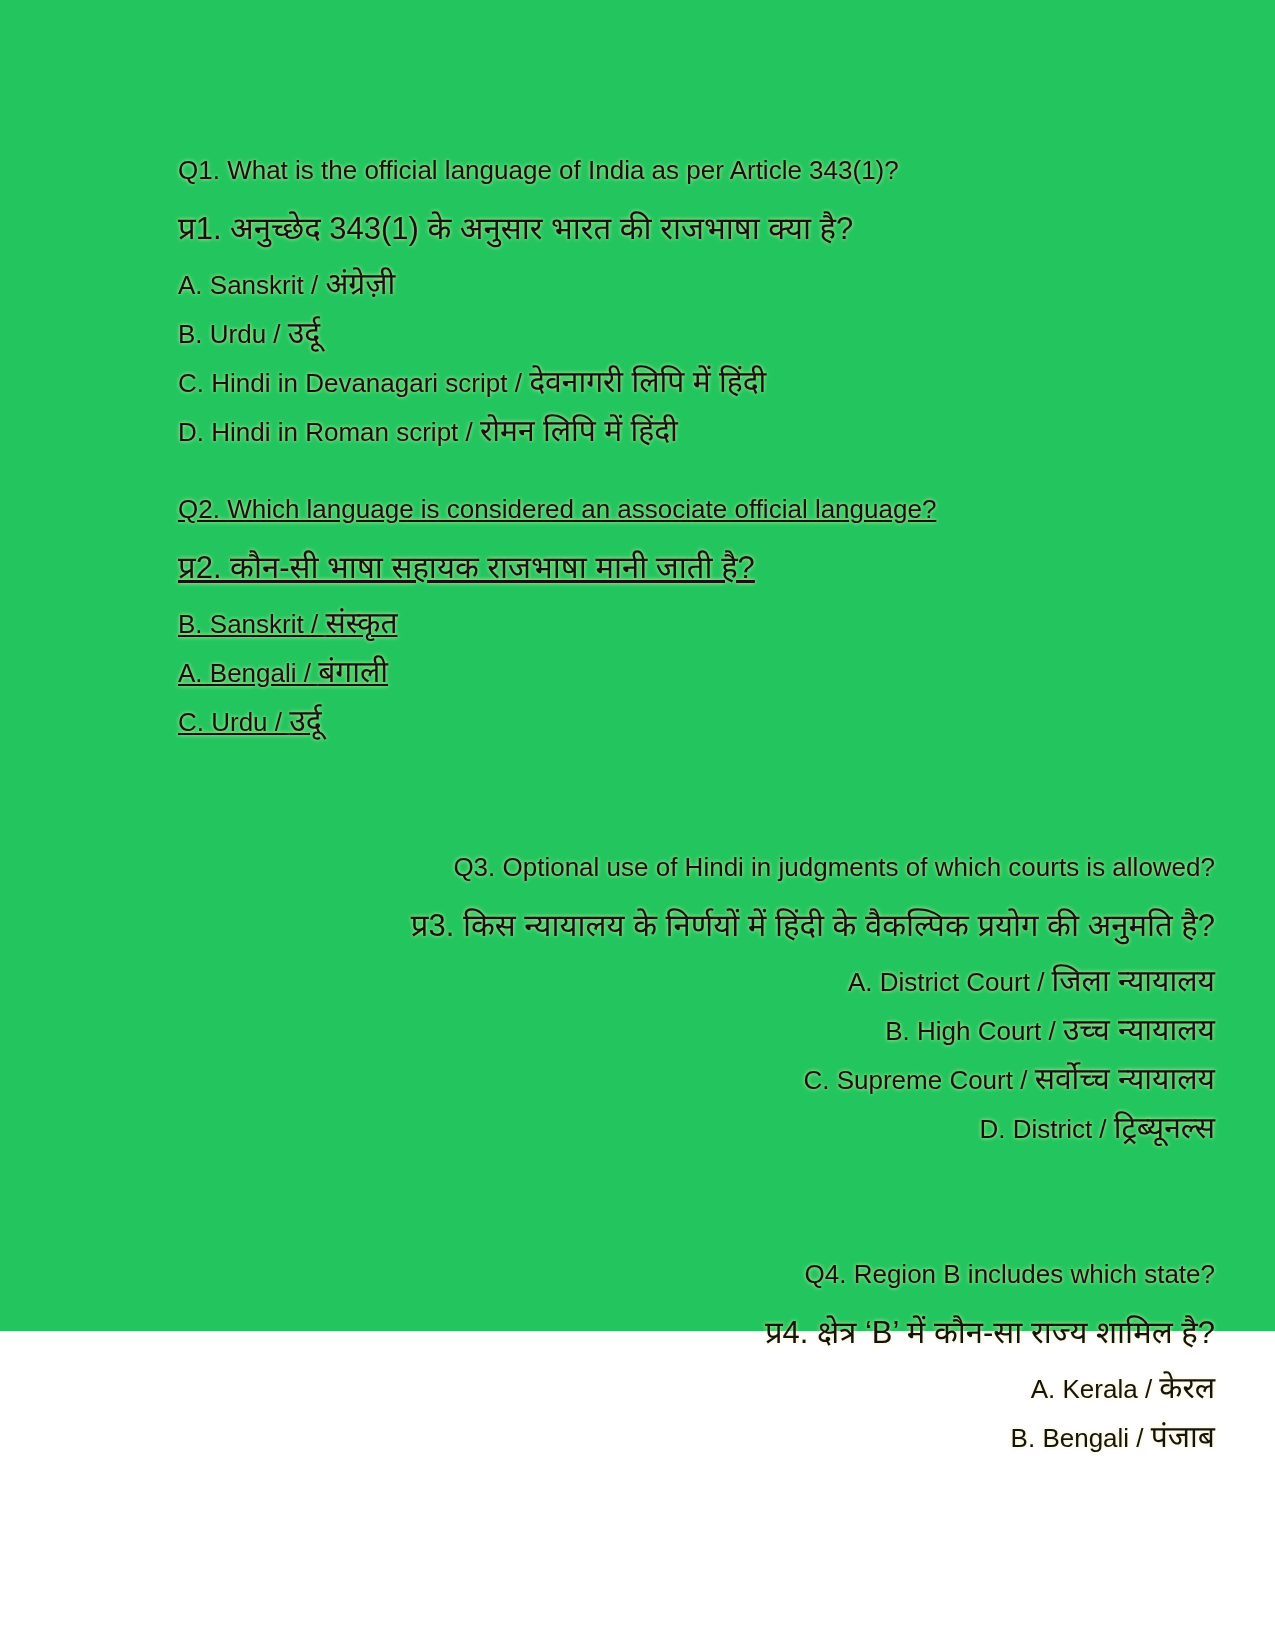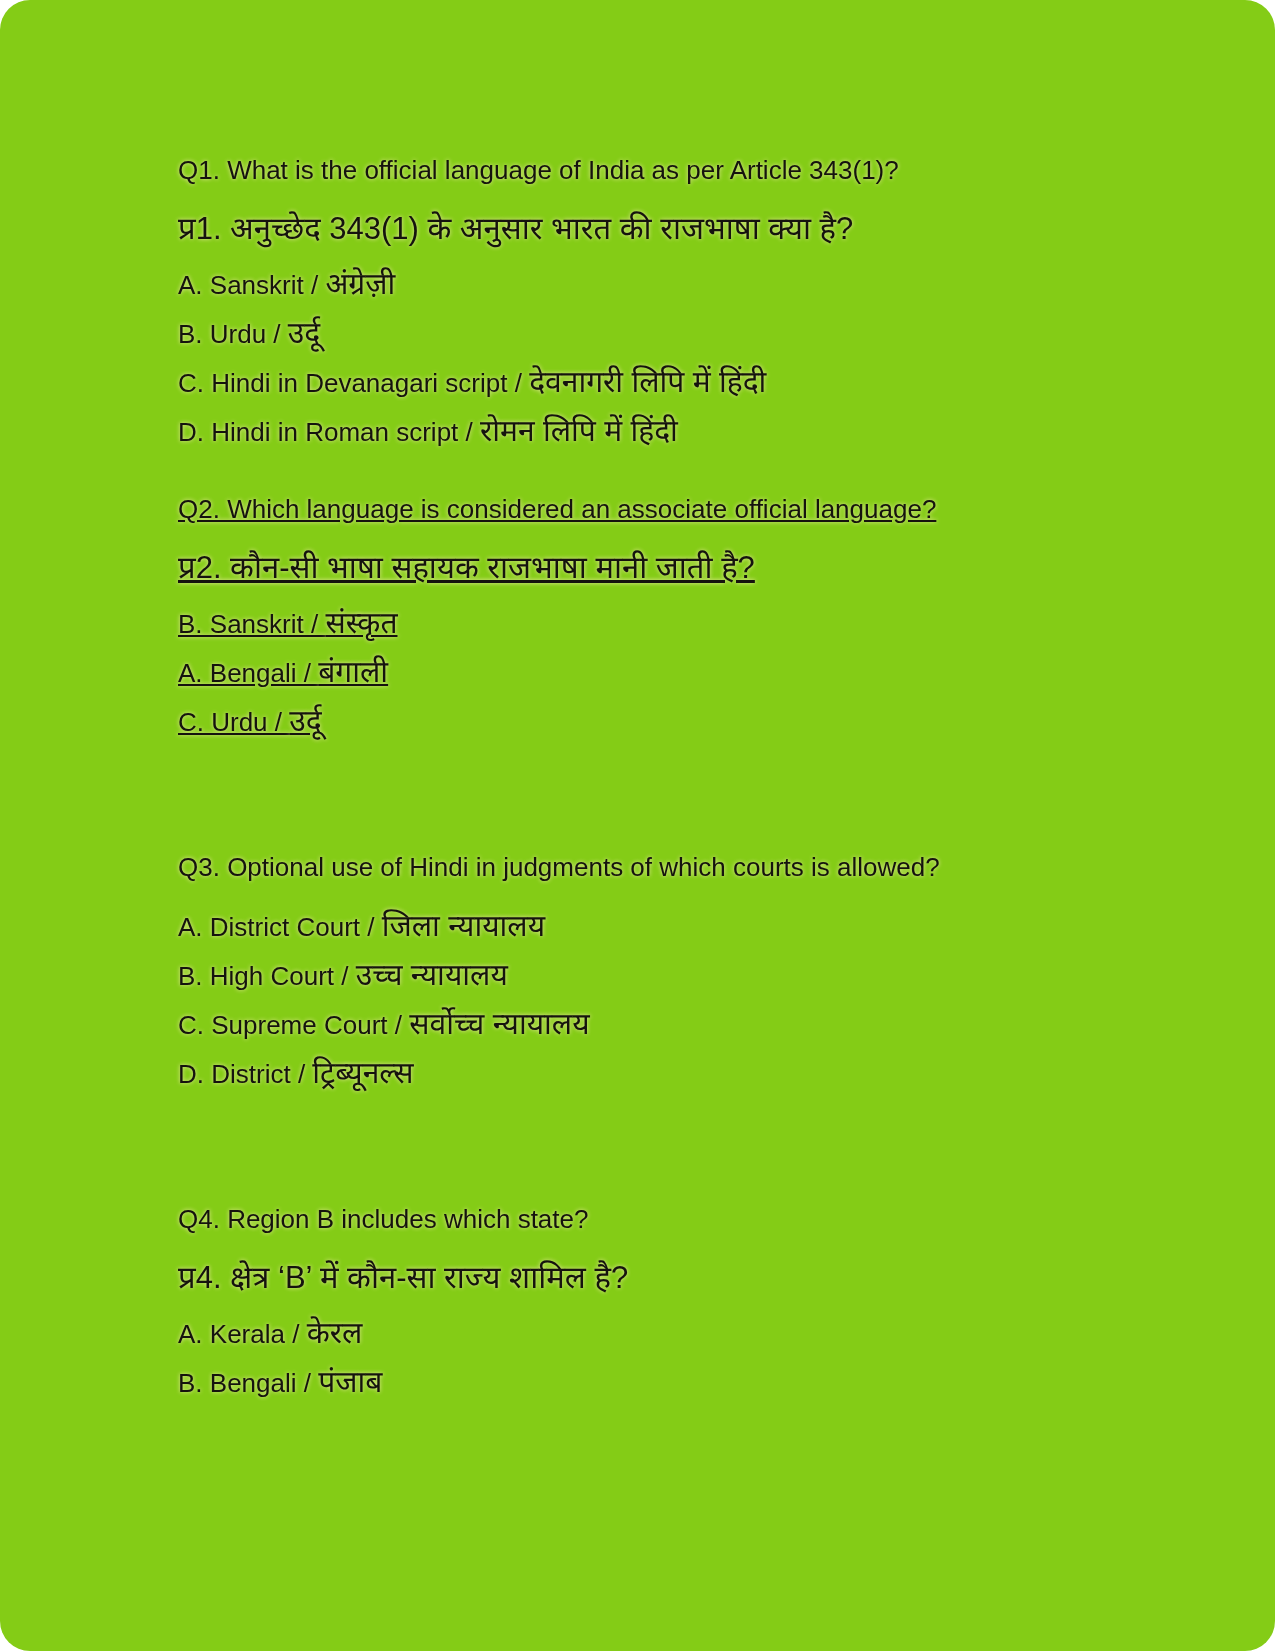--- a/index.html
+++ b/index.html
@@ -10,24 +10,23 @@
   body {
     width: 1275px;
     height: 1651px;
     font-family: "Liberation Sans", "DejaVu Sans", sans-serif;
     color: #15130e;
     overflow: hidden;
   }
   .page {
     box-sizing: border-box;
     width: 1275px;
-    height: 1651px;
+    height: 1331px;
     padding: 146px 60px 0 178px;
-    background: #84cc16;
-    border-radius: 30px;
+    background: #22c55e;
   }
   .q-en {
     font-size: 26px;
     line-height: 48px;
     margin: 0 0 11px 0;
     white-space: nowrap;
     text-shadow: 0 0 4px rgba(248, 240, 180, 0.9);
   }
   .q-hi {
     font-size: 31px;
@@ -39,21 +38,21 @@
   .opt {
     font-size: 26px;
     line-height: 48px;
     white-space: nowrap;
     text-shadow: 0 0 4px rgba(248, 240, 180, 0.9);
   }
   .opt-hi {
     font-size: 30px;
   }
   .gap-small { margin-top: 29px; text-decoration: underline; }
-  .gap-large { margin-top: 97px; }
+  .gap-large { margin-top: 97px; text-align: right; }
 </style>
 </head>
 <body>
 
 <div class="page">
 
   <section>
     <div class="q-en">Q1. What is the official language of India as per Article 343(1)?</div>
     <div class="q-hi">प्र1. अनुच्छेद 343(1) के अनुसार भारत की राजभाषा क्या है?</div>
     <div class="opt"><span class="opt-en">A. Sanskrit / </span><span class="opt-hi">अंग्रेज़ी</span></div>
@@ -65,20 +64,21 @@
   <section class="gap-small">
     <div class="q-en">Q2. Which language is considered an associate official language?</div>
     <div class="q-hi">प्र2. कौन-सी भाषा सहायक राजभाषा मानी जाती है?</div>
     <div class="opt"><span class="opt-en">B. Sanskrit / </span><span class="opt-hi">संस्कृत</span></div>
     <div class="opt"><span class="opt-en">A. Bengali / </span><span class="opt-hi">बंगाली</span></div>
     <div class="opt"><span class="opt-en">C. Urdu / </span><span class="opt-hi">उर्दू</span></div>
   </section>
 
   <section class="gap-large">
     <div class="q-en">Q3. Optional use of Hindi in judgments of which courts is allowed?</div>
+    <div class="q-hi">प्र3. किस न्यायालय के निर्णयों में हिंदी के वैकल्पिक प्रयोग की अनुमति है?</div>
     <div class="opt"><span class="opt-en">A. District Court / </span><span class="opt-hi">जिला न्यायालय</span></div>
     <div class="opt"><span class="opt-en">B. High Court / </span><span class="opt-hi">उच्च न्यायालय</span></div>
     <div class="opt"><span class="opt-en">C. Supreme Court / </span><span class="opt-hi">सर्वोच्च न्यायालय</span></div>
     <div class="opt"><span class="opt-en">D. District / </span><span class="opt-hi">ट्रिब्यूनल्स</span></div>
   </section>
 
   <section class="gap-large">
     <div class="q-en">Q4. Region B includes which state?</div>
     <div class="q-hi">प्र4. क्षेत्र ‘B’ में कौन-सा राज्य शामिल है?</div>
     <div class="opt"><span class="opt-en">A. Kerala / </span><span class="opt-hi">केरल</span></div>

